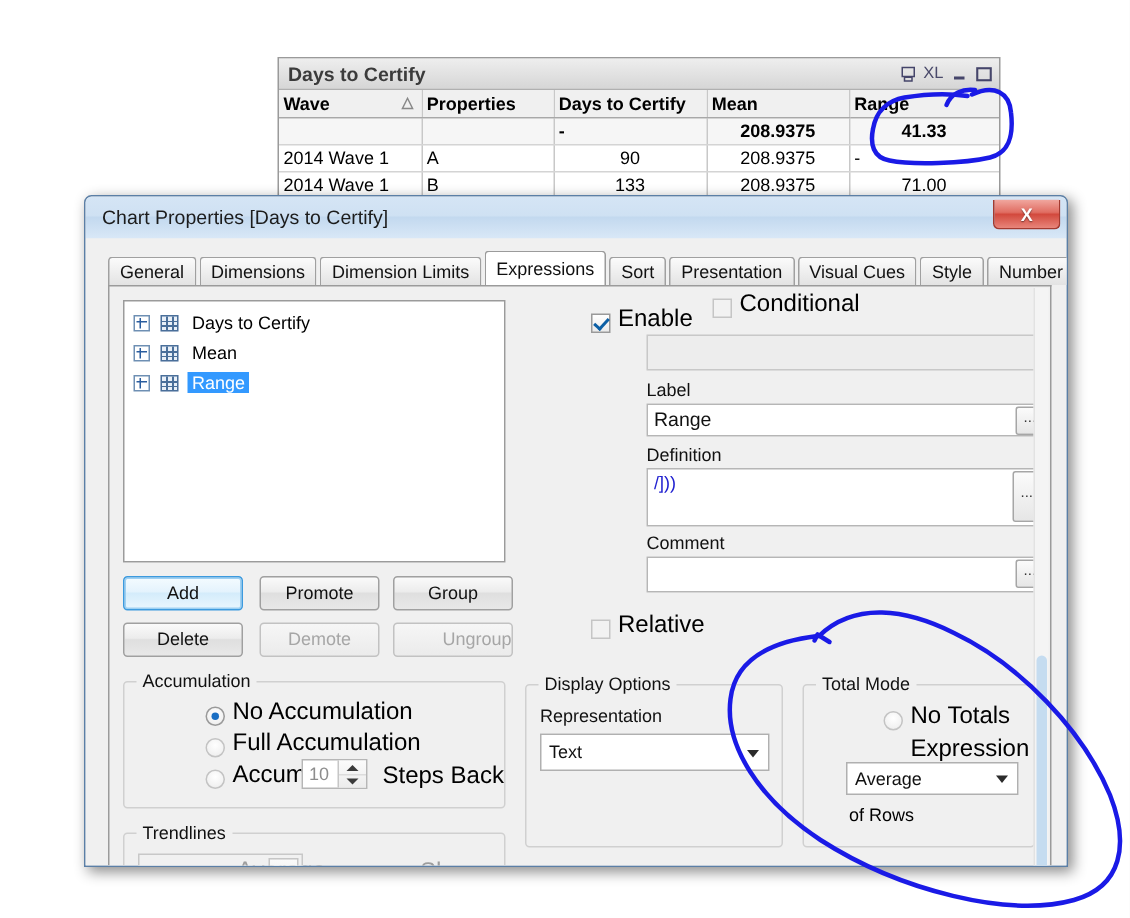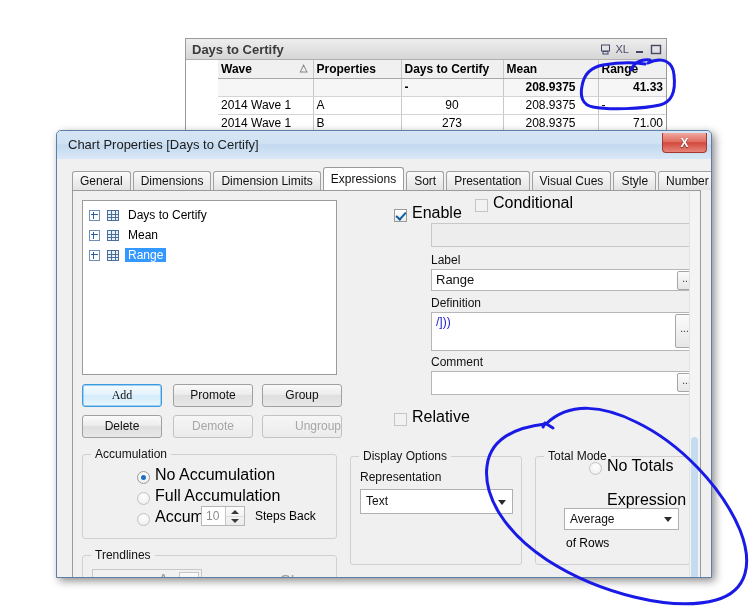--- a/index.html
+++ b/index.html
@@ -52,21 +52,20 @@
     line-height: 1;
     display: inline-block;
   }
   .cw-icon svg { display:block; }
 
   table.cw-table {
     border-collapse: collapse;
     width: 100%;
     table-layout: fixed;
     font-size: 12px;
-    margin-left: 32px;
   }
   table.cw-table th, table.cw-table td {
     border-right: 1px solid #c8c8c8;
     border-bottom: 1px solid #d4d4d4;
     padding: 0 3px;
     height: 18px;
     box-sizing: border-box;
     overflow: hidden;
     white-space: nowrap;
   }
@@ -252,21 +251,20 @@
     border: 1px solid #a0a0a0;
     border-radius: 3px;
     box-sizing: border-box;
     color: #111;
     cursor: pointer;
   }
   .btn.focused {
     border: 1px solid #3c9ade;
     box-shadow: 0 0 0 1px #9dd0f2 inset;
     background: linear-gradient(to bottom, #f4fbff 0%, #e4f3fd 45%, #d4ecfb 50%, #e9f6fe 100%);
-    font-family: Liberation Serif, serif;
   }
   .btn.disabled { color: #a6a6a6; background: linear-gradient(to bottom,#f6f6f6,#ebebeb); border-color: #c2c2c2; }
 
   
   .groupbox {
     position: absolute;
     border: 1px solid #d0d0d0;
     border-radius: 3px;
     box-sizing: border-box;
   }
@@ -461,21 +459,21 @@
       <tr>
         <td>2014 Wave 1</td>
         <td>A</td>
         <td class="num">90</td>
         <td class="num">208.9375</td>
         <td>-</td>
       </tr>
       <tr>
         <td>2014 Wave 1</td>
         <td>B</td>
-        <td class="num">273</td>
+        <td class="num">133</td>
         <td class="num">208.9375</td>
         <td class="num">71.00</td>
       </tr>
 
     </tbody>
   </table>
 </div>
 
 <div id="dialog">
   <div id="dialog-titlebar">
@@ -543,21 +541,21 @@
           <span>10</span>
           <span class="spin">
             <span class="up">
                 <span class="tri-up"></span>
               </span>
             <span class="dn">
                 <span class="tri-dn"></span>
               </span>
           </span>
         </div>
-        <div style="position:absolute;left:172px;top:54px;font-size:12px;text-align:right;">Steps Back</div>
+        <div style="position:absolute;left:172px;top:54px;font-size:16px;text-align:right;">Steps Back</div>
       </div>
 
       <div class="groupbox" style="left:9px; top:364px; width:255px; height:60px;">
         <div class="grouptitle">Trendlines</div>
         <div class="textbox" style="position:absolute;left:9px;top:13px;width:110px;height:21px;background:#f1f1f1;border-color:#c8c8c8;">
           <span class="ckrow dim" style="gap:4px;">
             <span class="cbox dim"></span>
             <span>Average</span>
           </span>
           <span style="position:absolute;right:2px;top:2px;width:18px;height:16px;border:1px solid #c6c6c6;background:linear-gradient(to bottom,#fafafa,#ededed);display:flex;align-items:center;justify-content:center;"></span>
@@ -600,21 +598,21 @@
         <div class="grouptitle">Display Options</div>
         <div class="fieldlabel" style="position:absolute;left:9px;top:13px;">Representation</div>
         <div class="combo" style="position:absolute;left:9px;top:32px;width:153px;height:25px;line-height:23px;">
           <span>Text</span>
           <span class="arrow"></span>
         </div>
       </div>
 
       <div class="groupbox" style="left:462px; top:265px; width:155px; height:109px;">
         <div class="grouptitle">Total Mode</div>
-        <div class="ckrow" style="position:absolute;left:9px;top:0;">
+        <div class="ckrow" style="position:absolute;left:9px;top:12px;">
           <span class="radio dim"></span>
           <span>No Totals</span>
         </div>
         <div class="ckrow" style="position:absolute;left:9px;top:34px;">
           <span class="radio dim"></span>
           <span>Expression Total</span>
         </div>
         <div class="ckrow" style="position:absolute;left:9px;top:56px;">
           <span class="radio checked"></span>
         </div>

